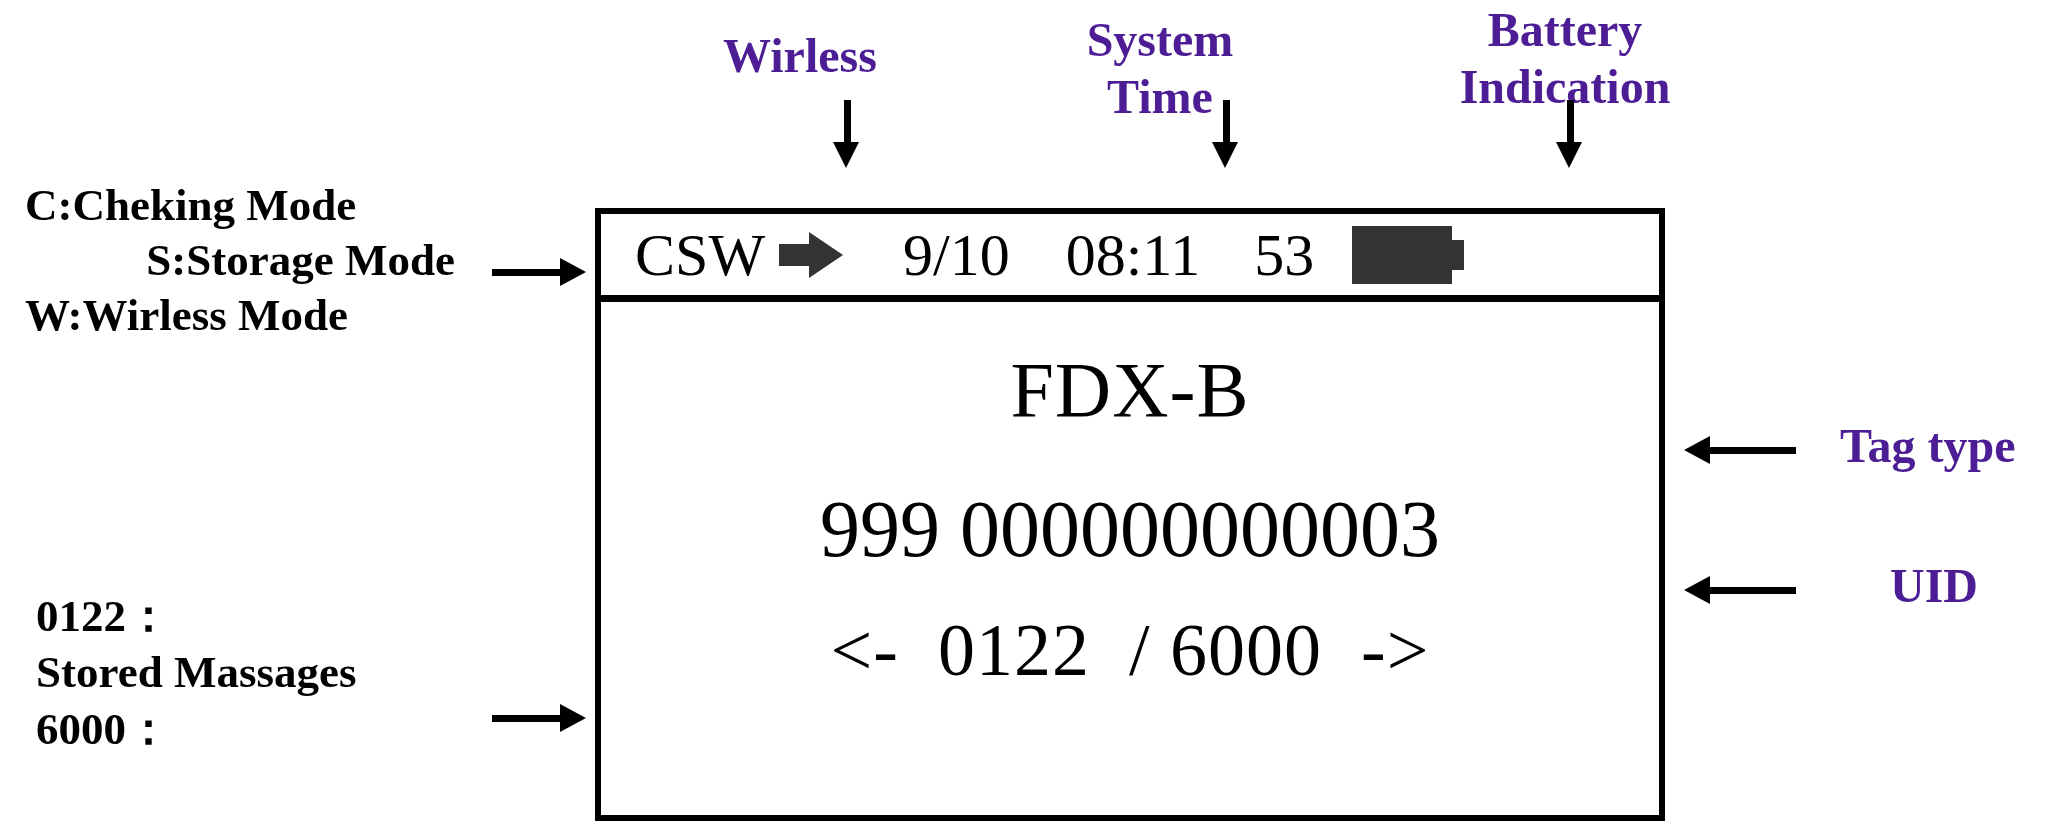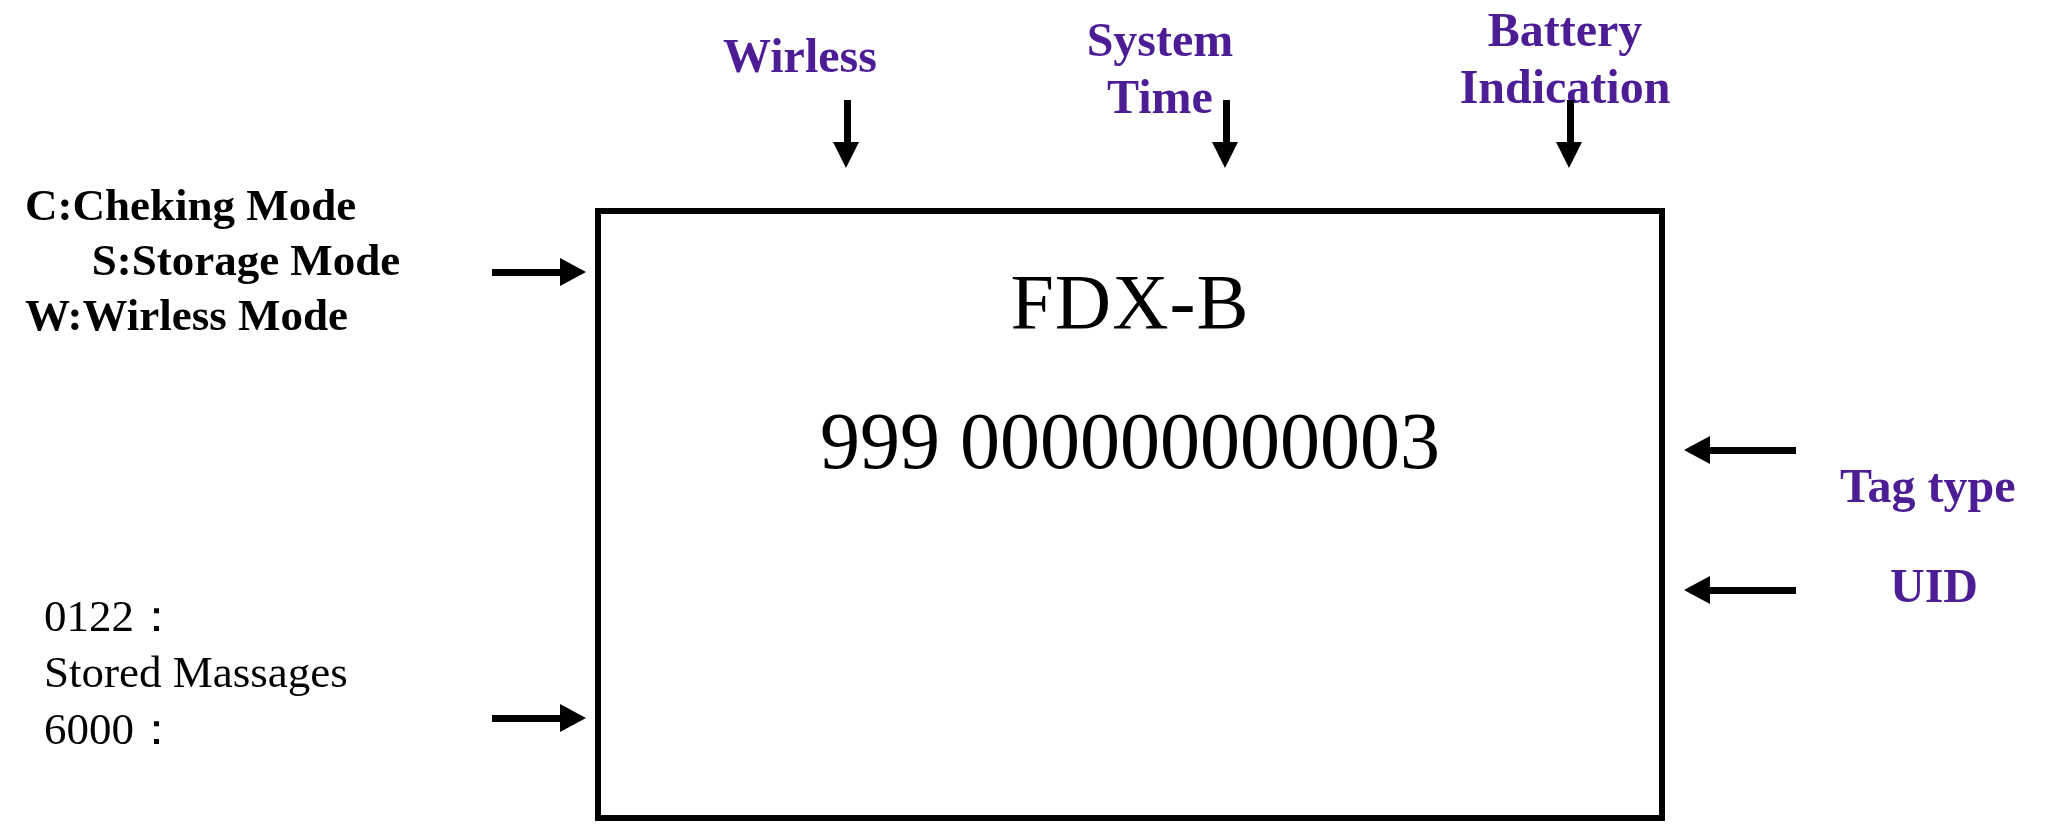--- a/index.html
+++ b/index.html
@@ -34,31 +34,31 @@
     position: absolute;
     left: 25px;
     top: 178px;
     width: 430px;
     font-size: 45px;
     font-weight: bold;
     line-height: 1.22;
   }
   #mode-legend .mode-line { display: block; white-space: pre; }
   #mode-legend .mode-line.l0 { text-align: left;   padding-left: 0px; }
-  #mode-legend .mode-line.l1 { text-align: center;   padding-left: 12px; }
+  #mode-legend .mode-line.l1 { text-align: right;   padding-left: 12px; }
   #mode-legend .mode-line.l2 { text-align: left;   padding-left: 0px; }
 
   
   #capacity-legend {
     position: absolute;
-    left: 44px;
+    left: 36px;
     top: 588px;
     width: 410px;
     font-size: 45px;
-    font-weight: normal;
+    font-weight: bold;
     line-height: 1.25;
   }
   #capacity-legend .cap-line { display: block; white-space: pre; }
   #capacity-legend .cap-indent { padding-left: 0px; }
 
   
   #label-wireless {
     left: 690px; top: 28px;
     font-size: 48px;
     text-align: center; width: 220px;
@@ -72,21 +72,20 @@
     left: 1400px; top: 2px;
     font-size: 48px;
     text-align: center; width: 330px;
   }
 
   
   #label-tagtype {
     left: 1840px; top: 418px;
     font-size: 48px;
     text-align: right;
-    margin-top: 40px;
   }
   #label-uid {
     left: 1890px; top: 558px;
     font-size: 48px;
     text-align: left;
   }
 
   
   .arrow { position: absolute; }
 
@@ -320,21 +319,36 @@
     <span class="shaft"></span>
     <span class="head"></span>
   </div>
   <div class="arrow arrow-left" id="arrow-uid">
     <span class="shaft"></span>
     <span class="head"></span>
   </div>
 
   <div id="lcd">
 
+    <div id="status-bar">
+      <span id="status-mode">CSW</span>
+      <span id="wireless-icon">
+        <span class="tail"></span>
+        <span class="tip"></span>
+      </span>
+      <span id="status-date">9/10</span>
+      <span id="status-time">08:11</span>
+      <span id="status-battery-level">53</span>
+      <span id="battery-icon">
+        <span class="body"></span>
+        <span class="nub"></span>
+      </span>
+    </div>
 
     <div id="lcd-body">
       <div id="tag-type-value">FDX-B</div>
       <div id="uid-value">999 000000000003</div>
+      <div id="record-nav">&lt;-  0122  / 6000  -&gt;</div>
     </div>
 
   </div>
 
 </div>
 
 </body></html>

